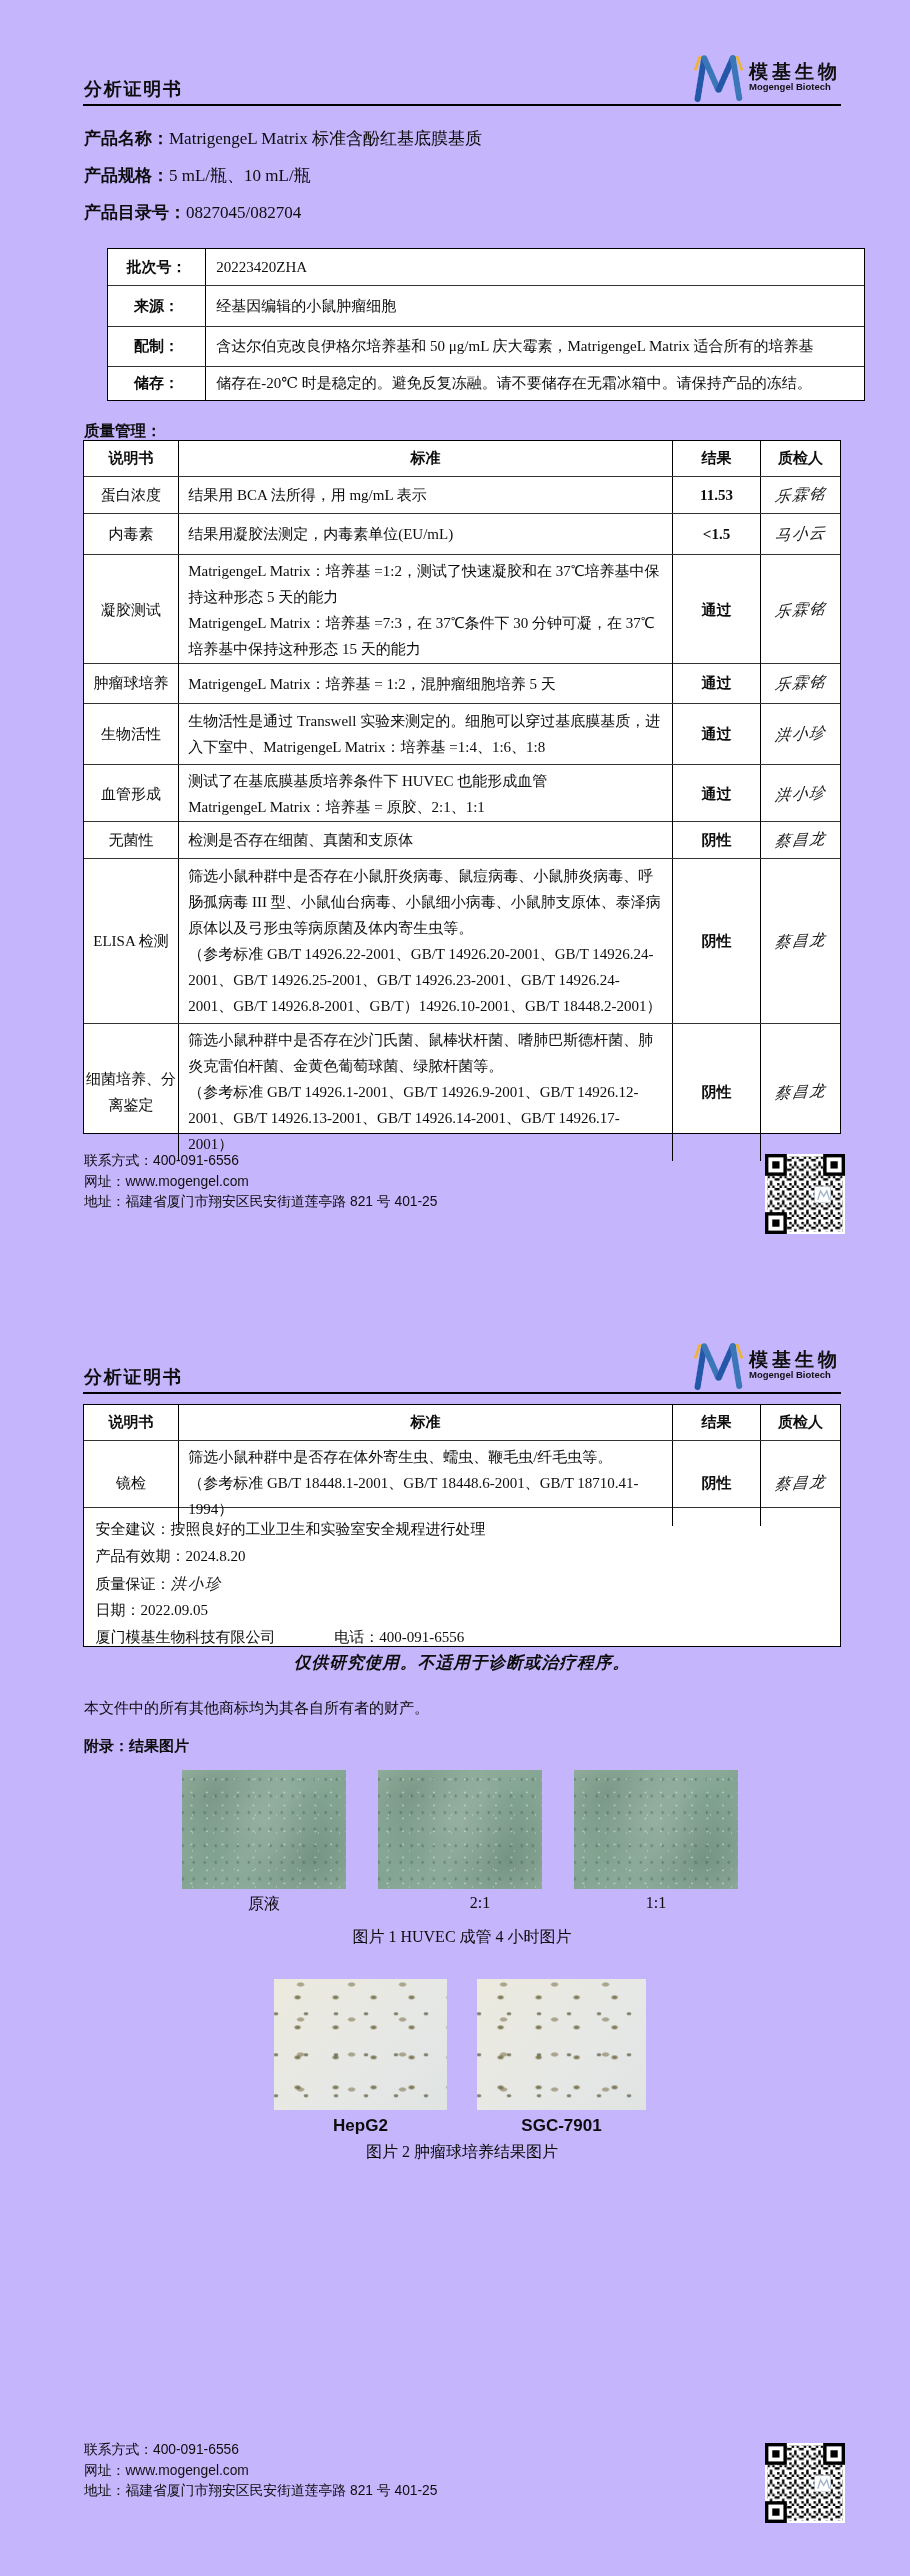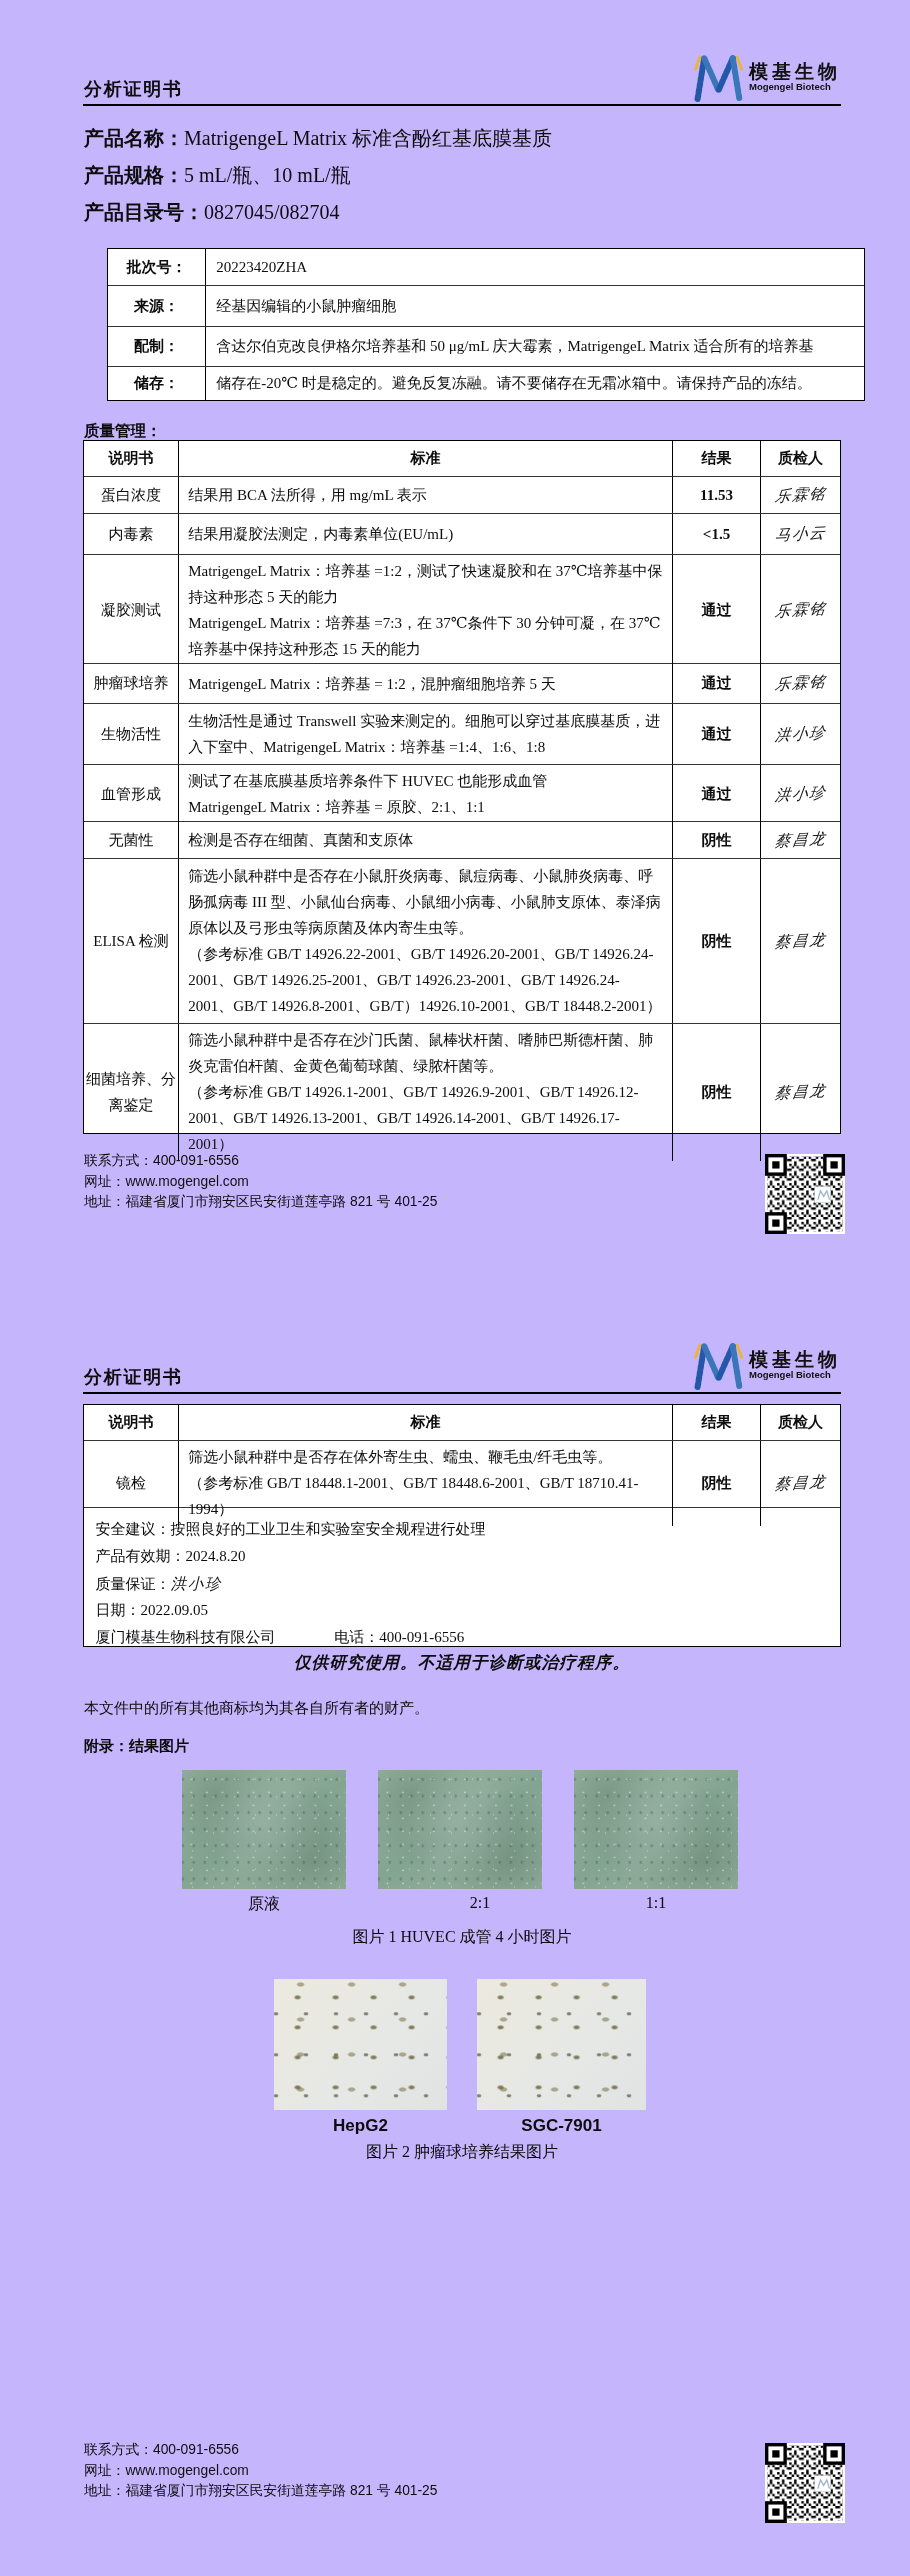--- a/index.html
+++ b/index.html
@@ -8,32 +8,32 @@
 
   
   .hdr{position:absolute;left:83px;width:758px;height:40px;border-bottom:2.3px solid #000;}
   .doc-title{position:absolute;left:1.1px;bottom:3.4px;font-size:18px;font-weight:bold;letter-spacing:1.7px;}
   .logo{position:absolute;right:0;bottom:1.1px;display:flex;align-items:center;gap:3px;}
   .logo-txt{display:flex;flex-direction:column;line-height:1.05;}
   .logo-cn{font-family:"Liberation Sans","DejaVu Sans",sans-serif;font-weight:bold;font-size:19px;letter-spacing:4px;color:#111;}
   .logo-en{font-family:"Liberation Sans","DejaVu Sans",sans-serif;font-weight:bold;font-size:9.5px;color:#111;}
 
   
-  .prod{position:absolute;left:84px;top:127px;font-size:20px;}
+  .prod{position:absolute;left:84px;top:127px;font-size:17px;}
   .prod .line{height:23px;line-height:23px;margin-bottom:13.8px;}
   .plabel{font-weight:bold;}
 
   
   .tbl{position:absolute;left:83px;width:758px;border:1.1px solid #000;box-sizing:border-box;background:#fff;}
   .trow{display:grid;box-sizing:border-box;}
   .trow + .trow{border-top:1.4px solid #333;}
   .cell{box-sizing:border-box;display:flex;align-items:center;font-size:15px;}
   .cell.vline{border-right:0.9px solid #000;}
   .c-center{justify-content:center;text-align:center;}
-  .c-std{padding:3.4px 9.2px;flex-direction:column;justify-content:center;align-items:flex-start;line-height:26px;}
+  .c-std{padding:3.4px 9.2px;flex-direction:column;justify-content:center;align-items:flex-start;line-height:26px;font-family:Liberation Serif, serif;}
   .c-std div{width:100%;}
   .bold{font-weight:bold;}
   .info-row{grid-template-columns:98px 1fr;}
   .qc-row{grid-template-columns:95px 494px 88px 1fr;}
   .sig{font-style:italic;transform:rotate(-3deg) skewX(-10deg);font-size:15.5px;letter-spacing:1.7px;color:#161616;}
 
   .qc-heading{position:absolute;left:84px;top:421px;font-size:15.5px;font-weight:bold;}
 
   
   .safety-box{display:block;padding:8px 11.5px 5.7px 11.5px;font-size:15px;}

